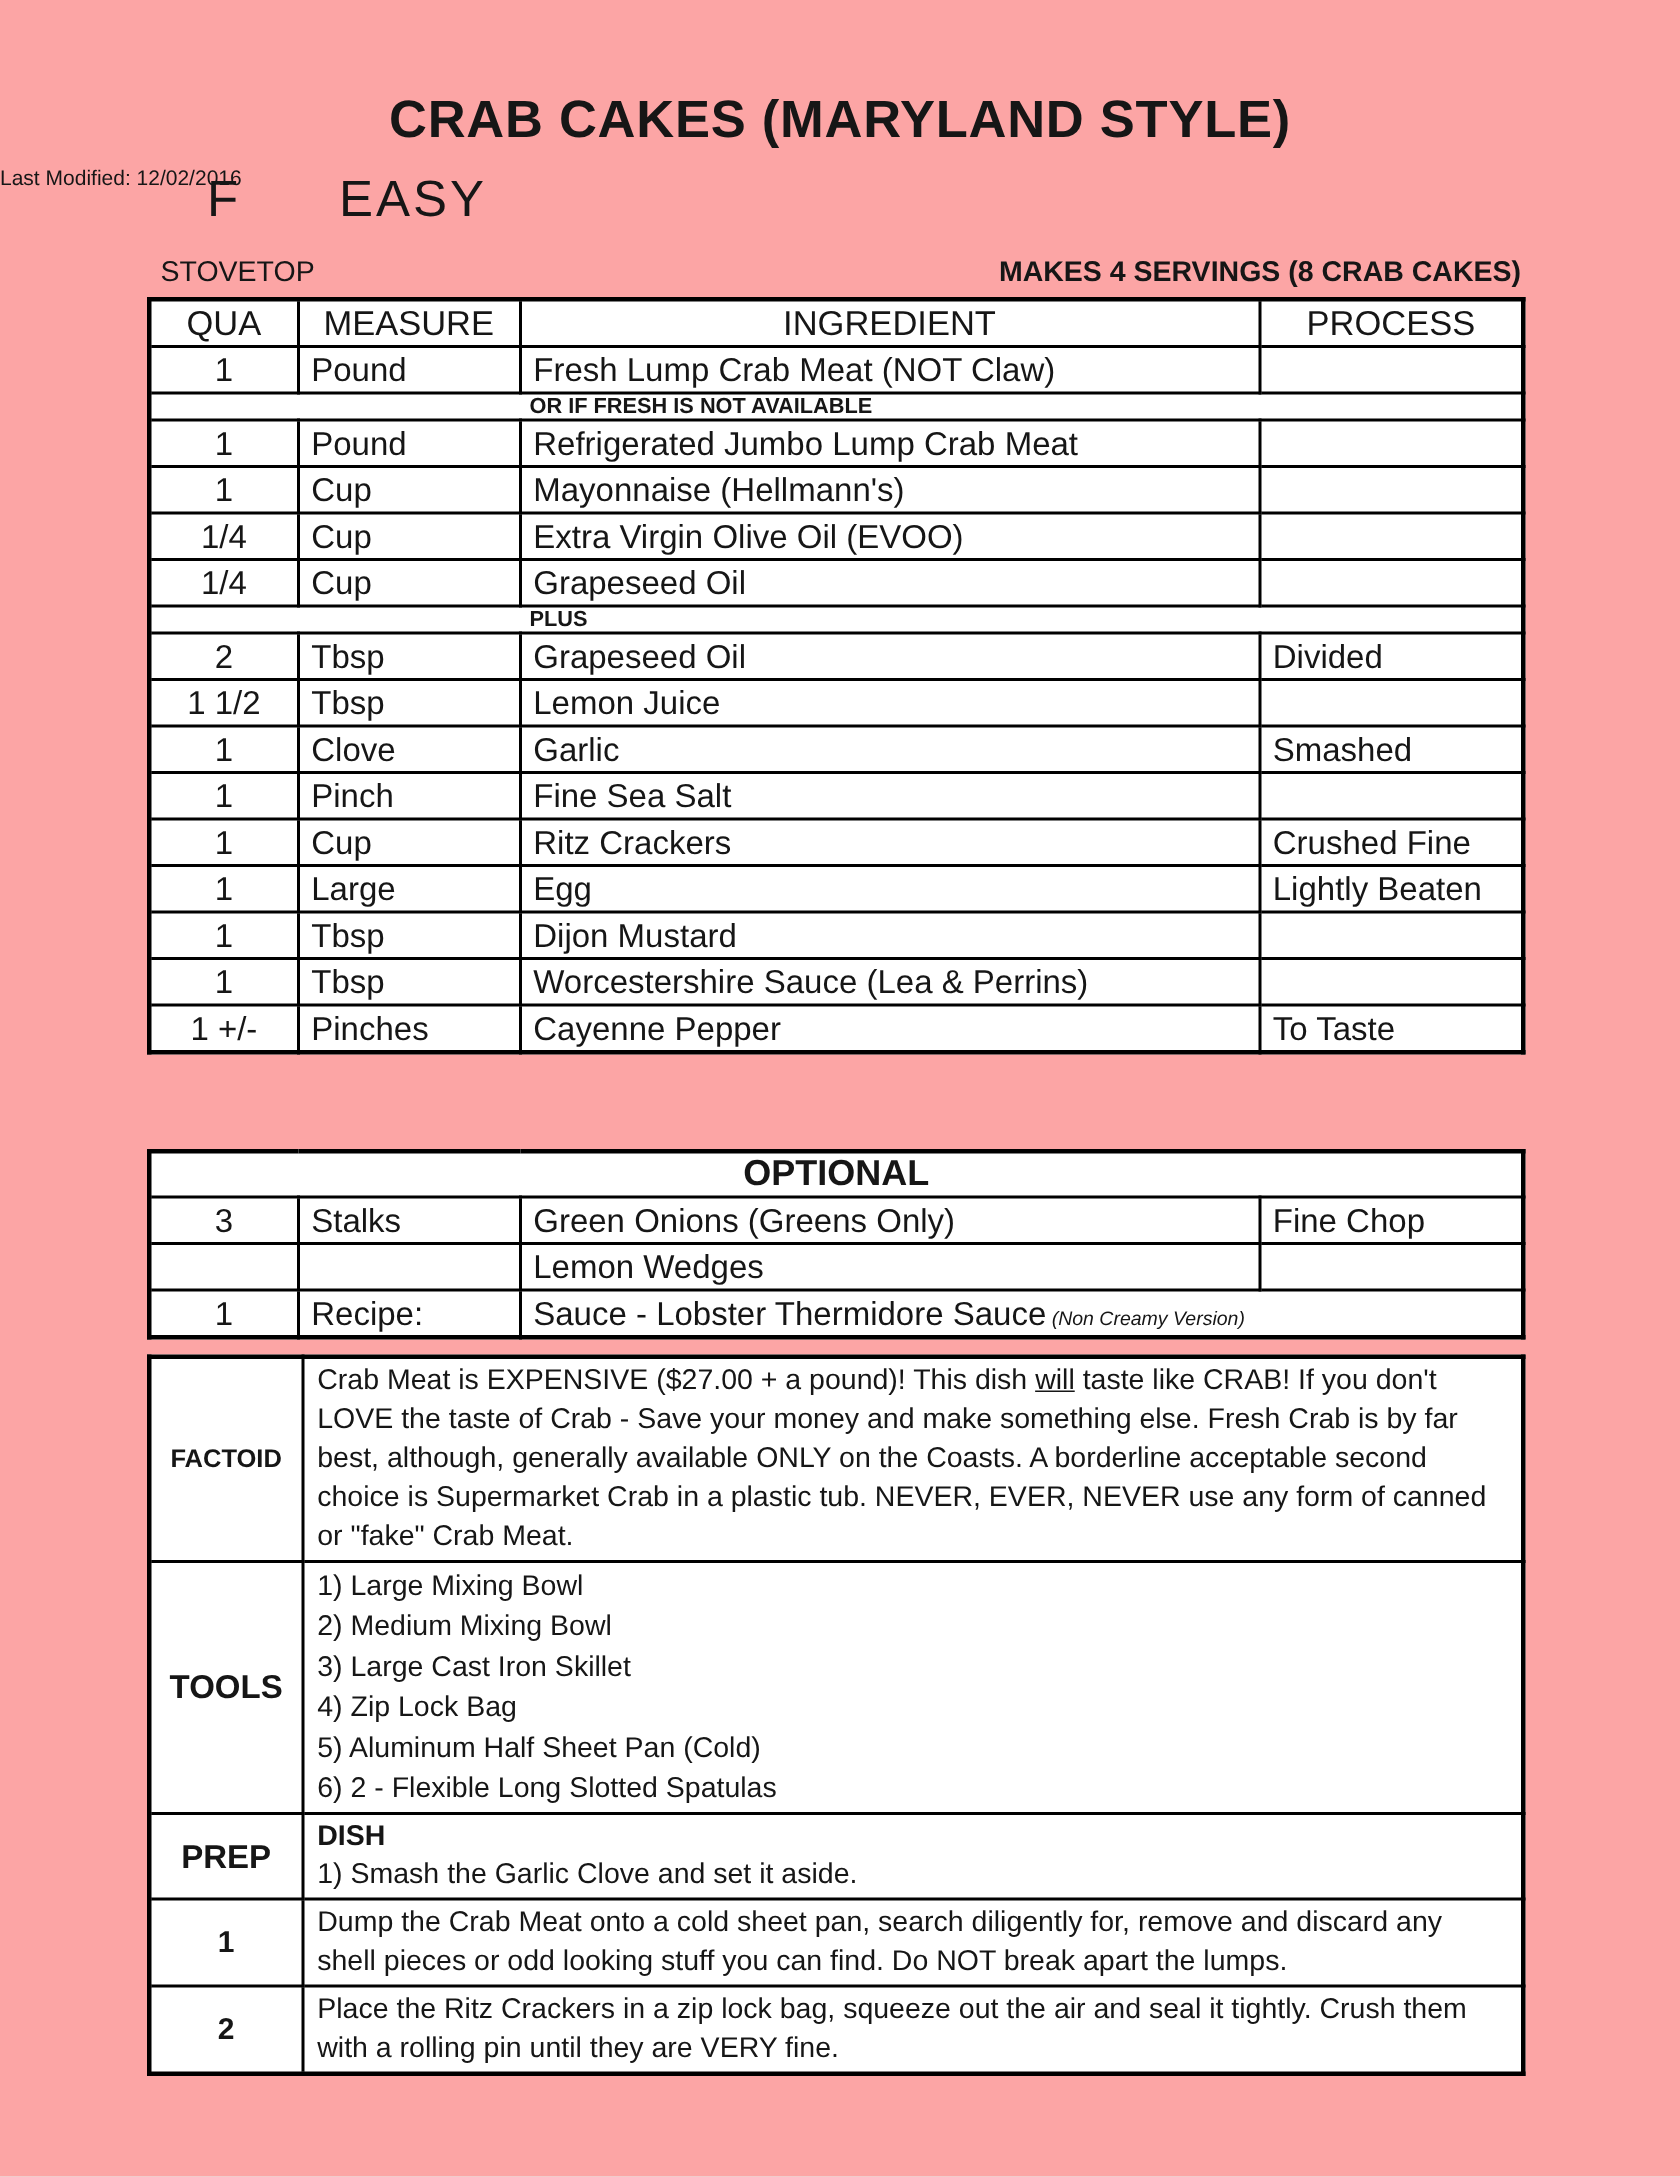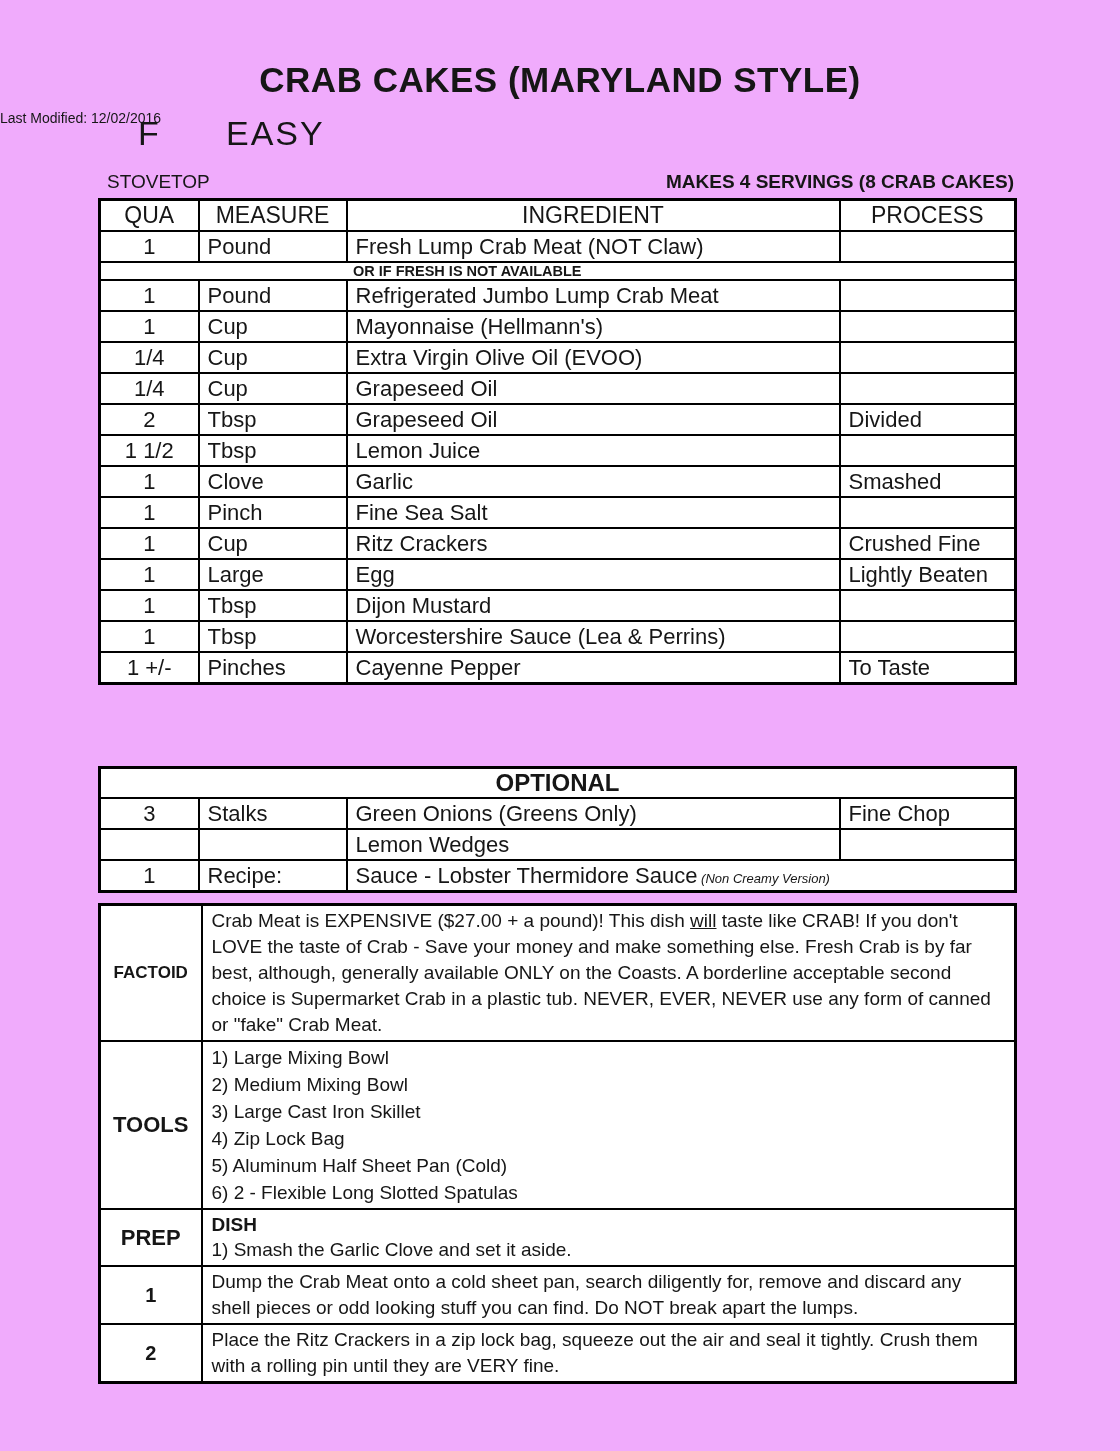--- a/index.html
+++ b/index.html
@@ -1,17 +1,17 @@
 <!DOCTYPE html>
 <html><head>
 <meta charset="utf-8">
 <style>
   html,body{margin:0;padding:0;background:#e9e9e9;}
   .page{
-    position:relative;width:1120px;height:1451px;background:#f0abfc;
+    position:relative;width:1120px;height:1451px;background:#fca5a5;
     font-family:"Liberation Sans",sans-serif;color:#161616;overflow:hidden;
     margin:0 auto;
   }
   
   .title{position:absolute;top:60px;left:0;width:1120px;text-align:center;
     font-size:35px;font-weight:bold;letter-spacing:.5px;}
   .modified{position:absolute;top:110px;left:0;width:1120px;text-align:left;font-size:14px;}
   .grade{position:absolute;top:114px;left:138px;font-size:34px;}
   .difficulty{position:absolute;top:114px;left:226px;font-size:34px;letter-spacing:2px;}
   .times{position:absolute;top:108px;left:826px;width:196px;text-align:center;
@@ -101,20 +101,23 @@
           <td class="col-measure">Cup</td>
           <td class="col-ingredient">Extra Virgin Olive Oil (EVOO)</td>
           <td class="col-process"></td>
         </tr>
         <tr>
           <td class="col-qua">1/4</td>
           <td class="col-measure">Cup</td>
           <td class="col-ingredient">Grapeseed Oil</td>
           <td class="col-process"></td>
         </tr>
+        <tr class="divider-row">
+          <td colspan="4">PLUS</td>
+        </tr>
         <tr>
           <td class="col-qua">2</td>
           <td class="col-measure">Tbsp</td>
           <td class="col-ingredient">Grapeseed Oil</td>
           <td class="col-process">Divided</td>
         </tr>
         <tr>
           <td class="col-qua">1 1/2</td>
           <td class="col-measure">Tbsp</td>
           <td class="col-ingredient">Lemon Juice</td>

